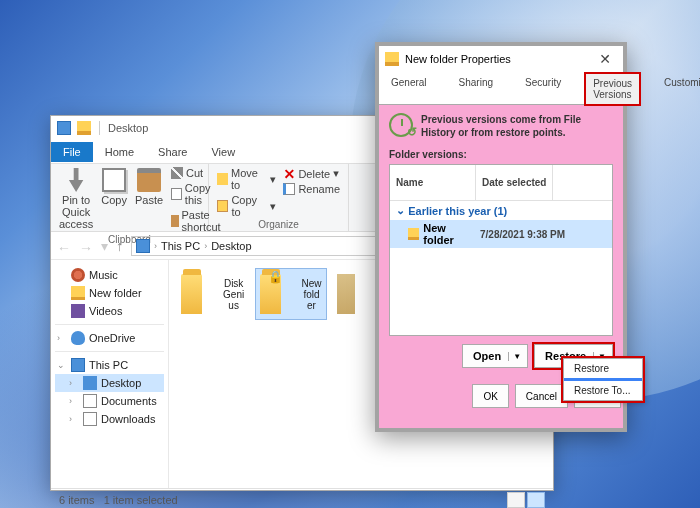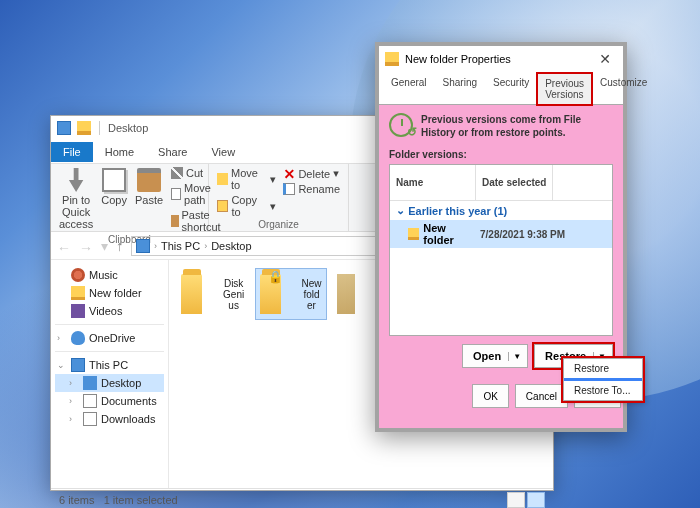--- a/index.html
+++ b/index.html
@@ -71,21 +71,21 @@
 .flbl{font-size:10px;color:#222;word-break:break-word;line-height:1.1;}
 .status{height:22px;border-top:1px solid #e0e0e0;display:flex;align-items:center;padding:0 8px;gap:14px;color:#555;font-size:10px;justify-content:space-between;}
 .status .right{display:flex;gap:2px;}
 .vbtn{width:18px;height:16px;border:1px solid #ccc;background:#f5f5f5;}
 .vbtn.active{background:#cce5ff;border-color:#8fb8e8;}
 
 
 .props{position:absolute;left:375px;top:42px;width:252px;height:390px;background:#f9a8d4;border:4px solid #a3a3a3;box-shadow:0 6px 24px rgba(0,0,0,.4);}
 .ptitle{height:26px;display:flex;align-items:center;padding:0 6px;gap:6px;background:#fff;}
 .ptitle .close{margin-left:auto;font-size:14px;color:#444;padding:0 6px;}
-.ptabs{display:flex;background:#fff;padding:0 4px;}
+.ptabs{display:flex;background:#fff;padding:0 4px;gap:16px;}
 .ptab{padding:4px 7px;font-size:10px;color:#444;border:1px solid transparent;}
 .ptab.active{border:1px solid #aaa;border-bottom-color:#f0f0f0;background:#f0f0f0;position:relative;top:1px;}
 .ptab.hl{outline:2px solid #d00000;outline-offset:-1px;}
 .pbody{padding:8px 10px;border-top:1px solid #aaa;font-weight:bold;}
 .pinfo{display:flex;gap:8px;align-items:flex-start;margin-bottom:10px;}
 .clock-ic{width:24px;height:24px;border:2px solid #6a9c4a;border-radius:50%;position:relative;flex-shrink:0;}
 .clock-ic::after{content:"";position:absolute;top:4px;left:10px;width:2px;height:7px;background:#6a9c4a;}
 .clock-ic::before{content:"↺";position:absolute;right:-6px;bottom:-4px;color:#6a9c4a;font-size:12px;}
 .pinfo-txt{font-size:10px;color:#333;line-height:1.3;}
 .plabel{font-size:10px;color:#333;margin-bottom:4px;}
@@ -143,21 +143,21 @@
             <div class="ic paste-ic"></div>
             <span>Paste</span>
           </div>
         <div class="rcol">
           <div>
               <span class="sic cut-ic"></span>
               <span>Cut</span>
             </div>
           <div>
               <span class="sic cpath-ic"></span>
-              <span>Move path</span>
+              <span>Copy this</span>
             </div>
           <div>
               <span class="sic pshort-ic"></span>
               <span>Paste shortcut</span>
             </div>
         </div>
       </div>
       <div class="lbl">Clipboard</div>
     </div>
     <div class="rgroup" style="width:140px">

